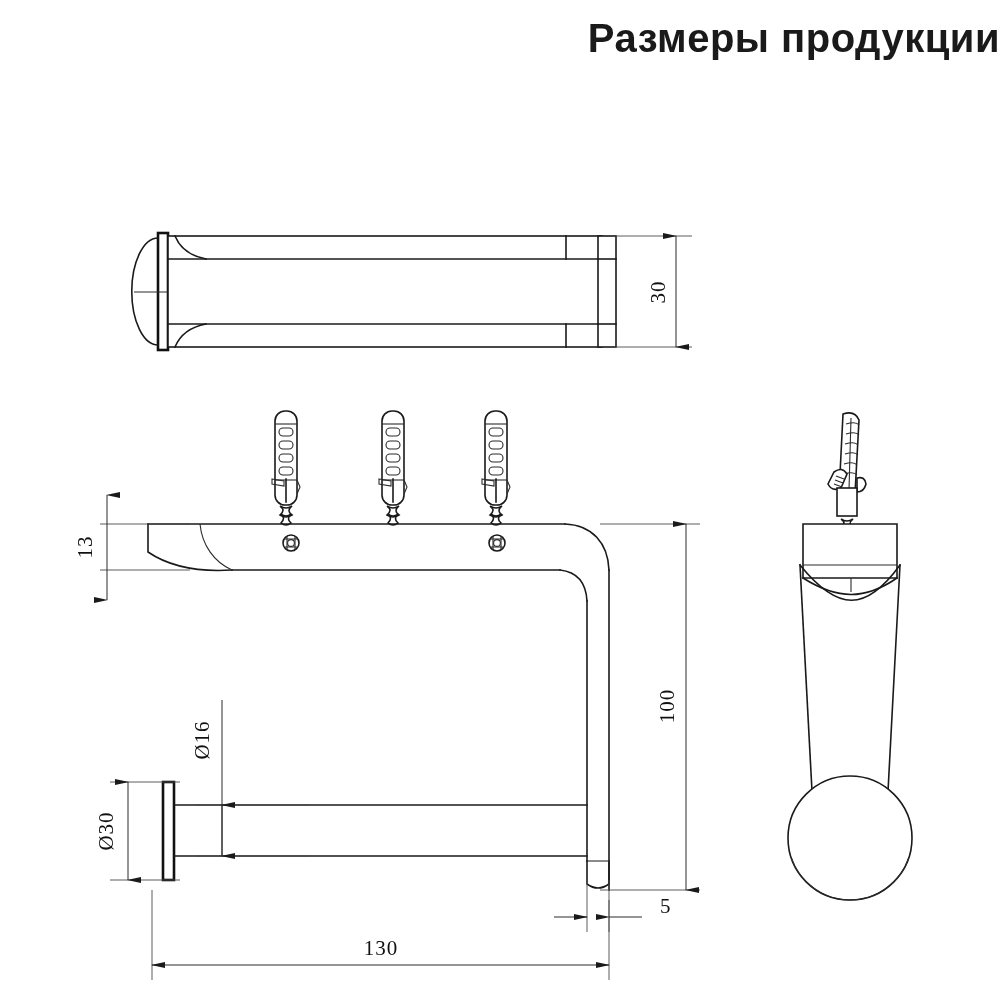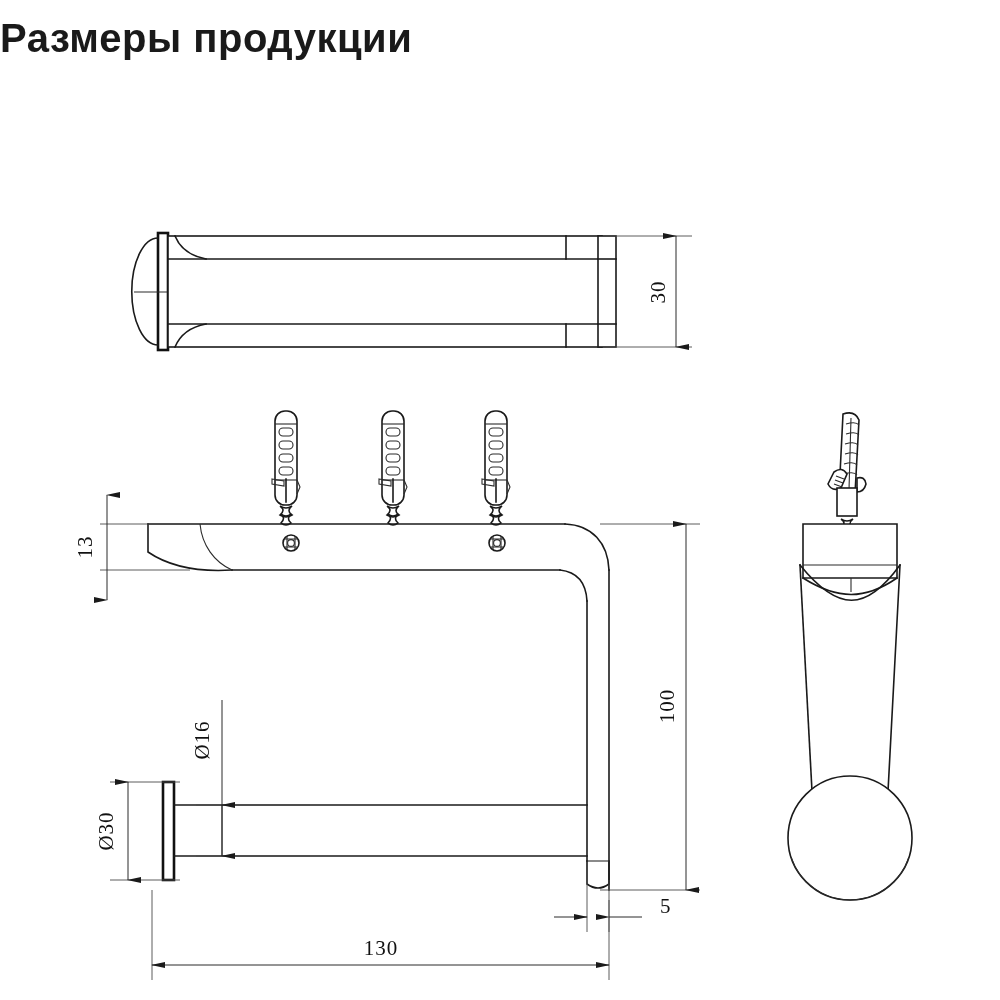--- a/index.html
+++ b/index.html
@@ -19,21 +19,21 @@
     position: absolute;
     inset: 0;
     width: 1000px;
     height: 1000px;
   }
   #page-title {
     position: absolute;
     top: 16px;
     left: 0;
     width: 1000px;
-    text-align: left;
+    text-align: right;
     font-size: 40px;
     font-weight: 700;
     letter-spacing: 0.5px;
     color: #1a1a1a;
     font-family: "Liberation Sans", sans-serif;
   }
   svg#technical-drawing {
     position: absolute;
     top: 0;
     left: 0;

